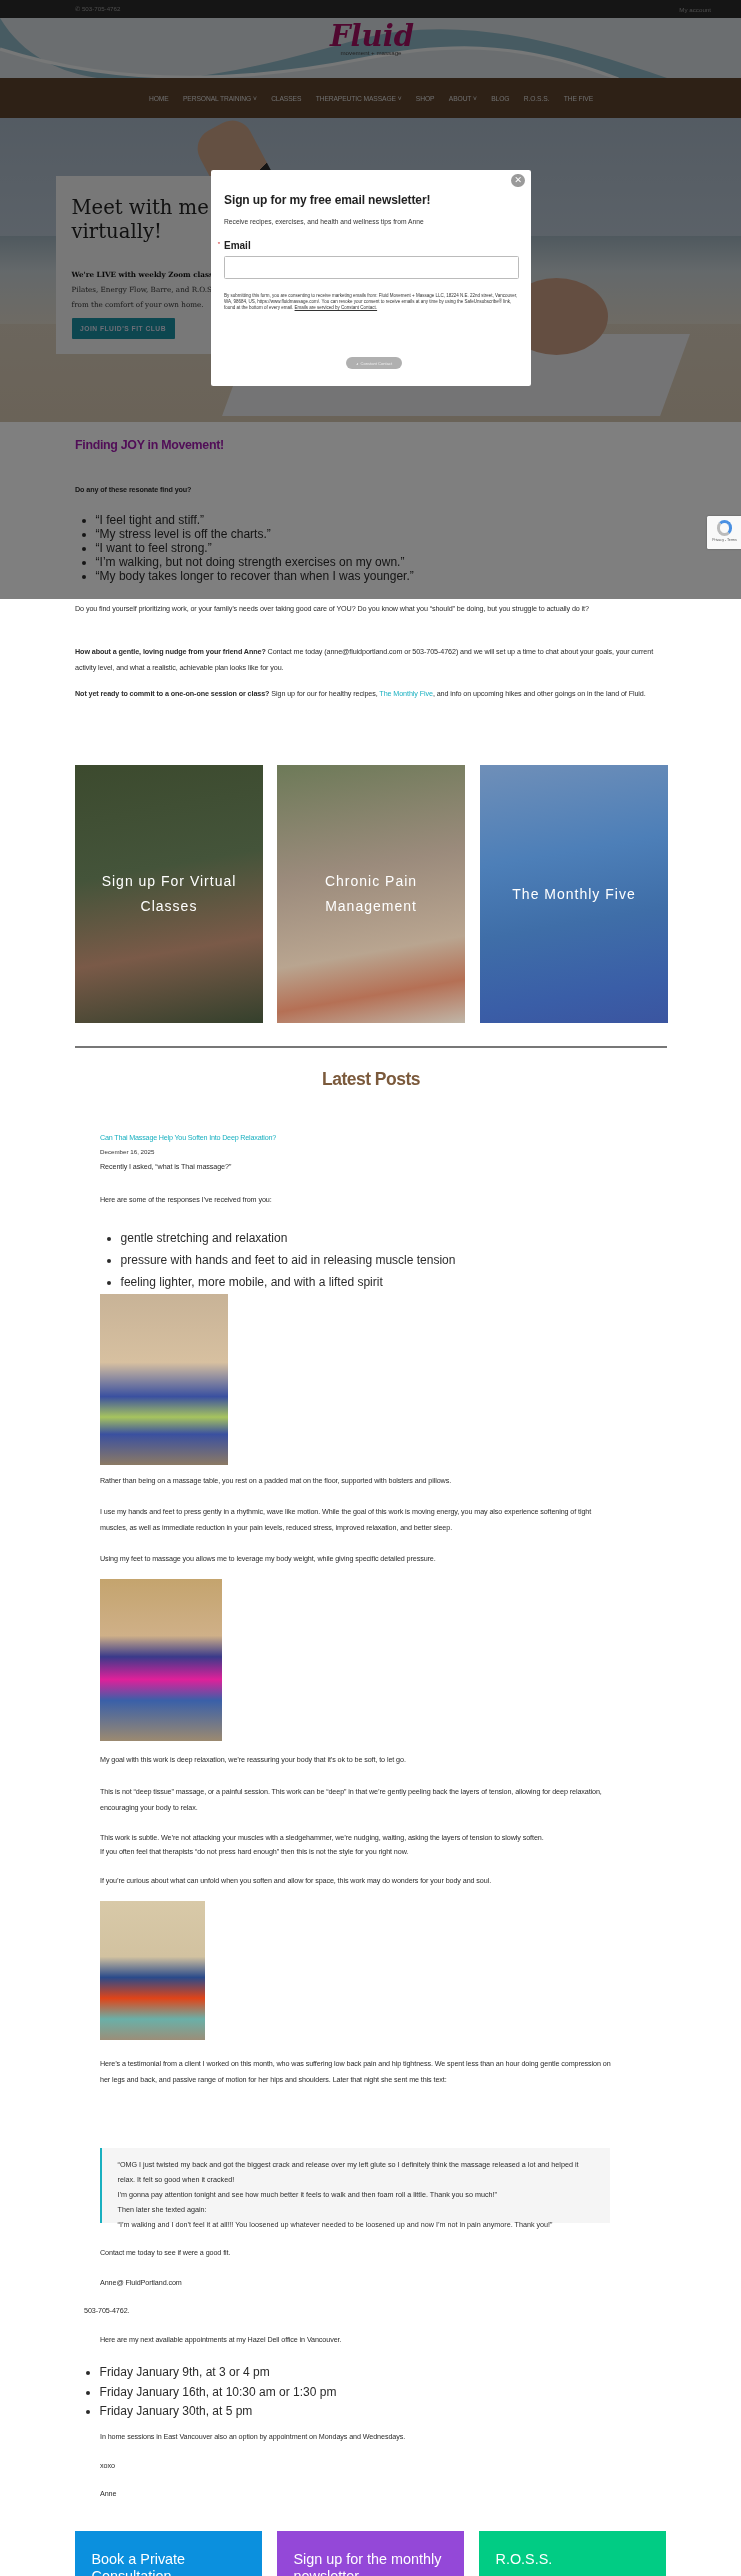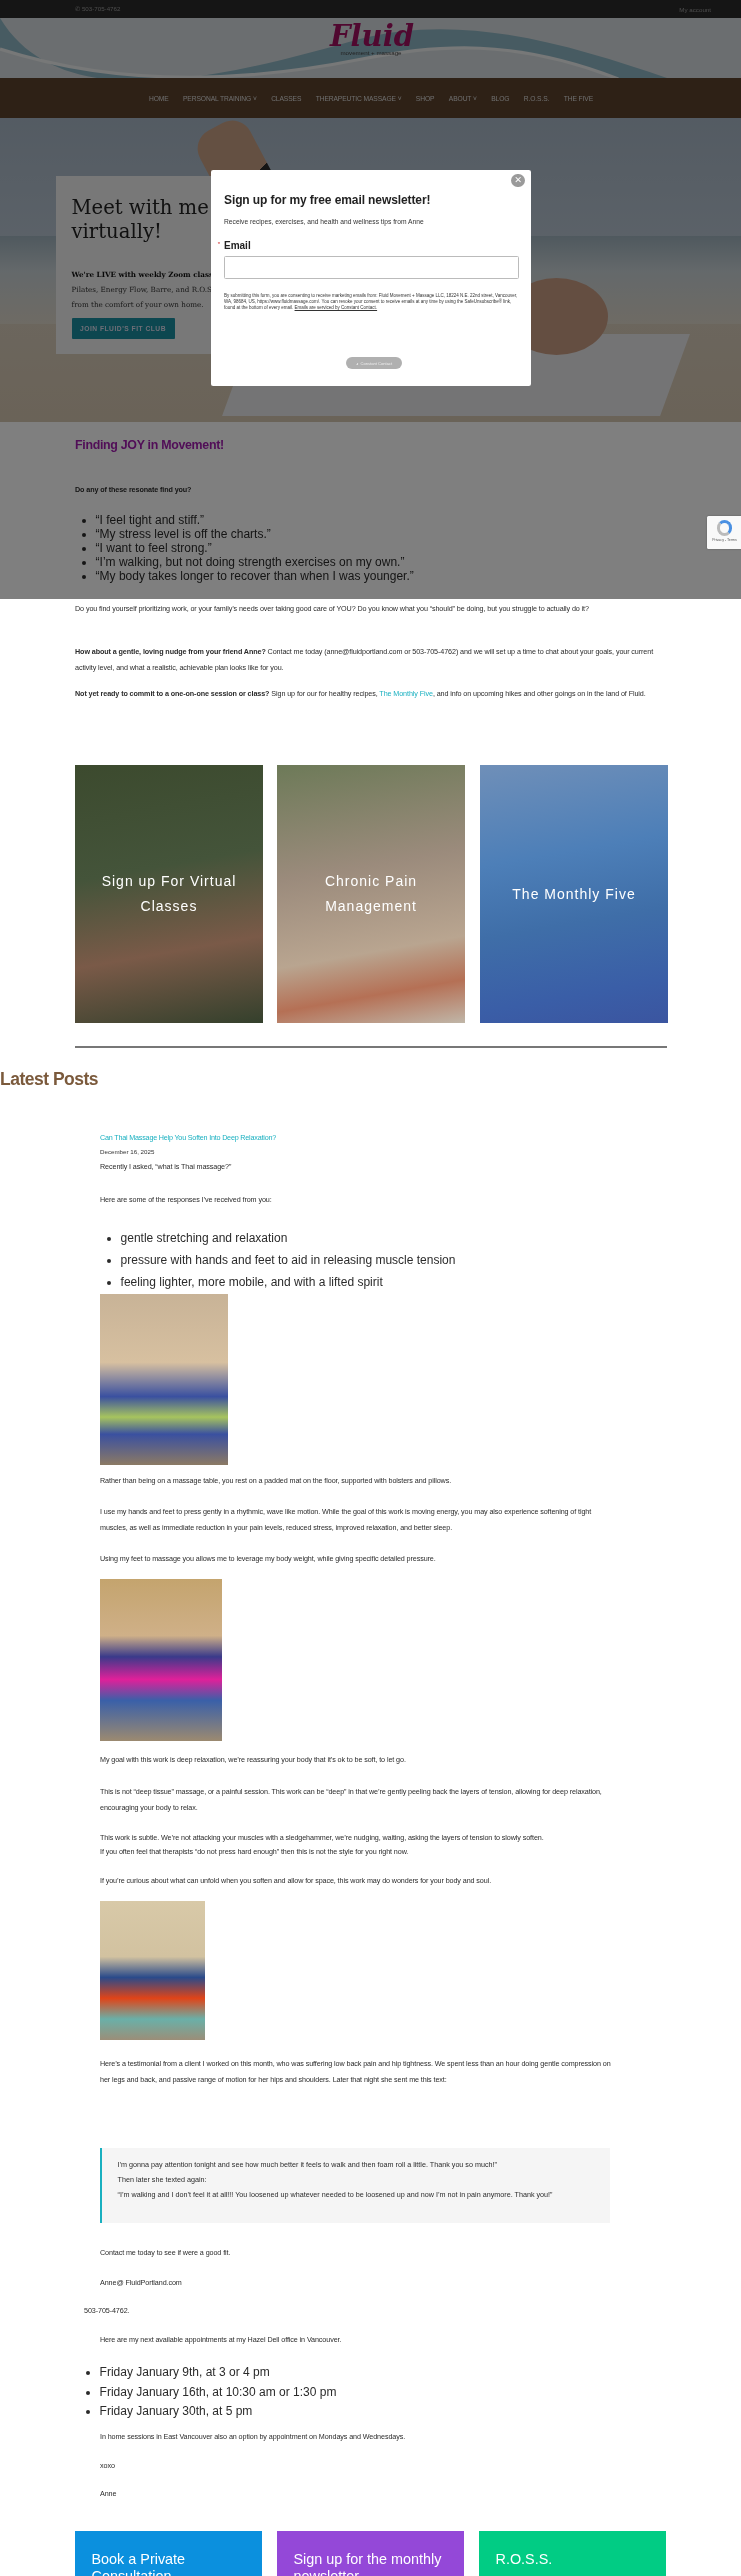--- a/index.html
+++ b/index.html
@@ -34,21 +34,21 @@
 .p b{font-weight:bold}
 .p a{color:#19b0c0;text-decoration:none}
 ul.bl{position:absolute;list-style:disc;font-size:12px;color:#2b2b2b}
 ul.bl li{margin-left:20.6px}
 
 .tile{position:absolute;top:765px;width:188px;height:258px;display:flex;align-items:center;justify-content:center;text-align:center;color:#fff;font-size:14px;letter-spacing:1px;line-height:25px;padding:0 15.5px}
 .t1{left:75px;background:linear-gradient(170deg,#3c4a2e,#44543a 40%,#7a5a48 70%,#34402c)}
 .t2{left:277px;background:linear-gradient(170deg,#6d7a58,#9b8b7c 40%,#b9a590 70%,#b57055 85%,#c0b6a8)}
 .t3{left:480px;background:linear-gradient(170deg,#6f8fb8,#4d7fb8 35%,#3f6ea8 60%,#3a5ea7 85%,#3b55a0)}
 .hr{position:absolute;left:75px;top:1046px;width:592px;height:2.1px;background:#777}
-h2.latest{position:absolute;left:0;width:742px;top:1069px;text-align:left;font-size:17.5px;color:#7b5a3c;font-weight:bold;letter-spacing:-0.5px}
+h2.latest{position:absolute;left:0;width:742px;top:1069px;text-align:center;font-size:17.5px;color:#7b5a3c;font-weight:bold;letter-spacing:-0.5px}
 .post-title{position:absolute;left:100px;top:1133px;font-size:7.2px;color:#19b0c0;letter-spacing:-0.2px}
 .post-date{position:absolute;left:100px;top:1148px;font-size:6.2px;color:#333}
 .photo{position:absolute;left:100px}
 .ph1{top:1294px;width:128px;height:171px;background:linear-gradient(180deg,#c8b397 0%,#d7c0a0 40%,#3a50a0 60%,#a7c45e 72%,#3a50a0 82%,#8c7a64 100%)}
 .ph2{top:1579px;width:122px;height:162px;background:linear-gradient(180deg,#c4a46e 0%,#cfb088 35%,#3a3a8a 48%,#e0209a 62%,#3a60a8 75%,#9c8a70 100%)}
 .ph3{top:1901px;width:105px;height:139px;background:linear-gradient(180deg,#d8c9a8 0%,#d2c2a0 40%,#2a4a8a 55%,#e04418 70%,#6ab0a8 85%,#9b8e78 100%)}
 blockquote{position:absolute;left:100px;top:2148px;width:510px;height:75px;background:#f5f5f5;border-left:2.1px solid #19b0c0;padding:9.3px 15.5px 0 15.5px;font-size:7.2px;line-height:15px;color:#2b2b2b}
 
 .card{position:absolute;top:2531px;width:187px;color:#fff;padding:19.6px 16.5px}
 .card h3{font-size:14.4px;font-weight:normal;line-height:17.5px;margin-bottom:12.4px}
@@ -159,20 +159,21 @@
 <div class="photo ph2"></div>
 <div class="p" style="left:100px;top:1752px;width:515px">My goal with this work is deep relaxation, we’re reassuring your body that it’s ok to be soft, to let go.</div>
 <div class="p" style="left:100px;top:1784px;width:515px">This is not “deep tissue” massage, or a painful session. This work can be “deep” in that we’re gently peeling back the layers of tension, allowing for deep relaxation, encouraging your body to relax.</div>
 <div class="p" style="left:100px;top:1831px;width:515px;line-height:14.4px">
   <span>This work is subtle. We’re not attacking your muscles with a sledgehammer, we’re nudging, waiting, asking the layers of tension to slowly soften.</span><br><span>If you often feel that therapists “do not press hard enough” then this is not the style for you right now.</span>
 </div>
 <div class="p" style="left:100px;top:1873px;width:515px">If you’re curious about what can unfold when you soften and allow for space, this work may do wonders for your body and soul.</div>
 <div class="photo ph3"></div>
 <div class="p" style="left:100px;top:2056px;width:515px">Here’s a testimonial from a client I worked on this month, who was suffering low back pain and hip tightness. We spent less than an hour doing gentle compression on her legs and back, and passive range of motion for her hips and shoulders. Later that night she sent me this text:</div>
 <blockquote>
+  <div>“OMG I just twisted my back and got the biggest crack and release over my left glute so I definitely think the massage released a lot and helped it relax. It felt so good when it cracked!</div>
   <div>I’m gonna pay attention tonight and see how much better it feels to walk and then foam roll a little. Thank you so much!”</div>
   <div>Then later she texted again:</div>
   <div>“I’m walking and I don’t feel it at all!!! You loosened up whatever needed to be loosened up and now I’m not in pain anymore. Thank you!”</div>
 </blockquote>
 <div class="p" style="left:100px;top:2245px">Contact me today to see if were a good fit.</div>
 <div class="p" style="left:100px;top:2275px">Anne@ FluidPortland.com</div>
 <div class="p" style="left:84px;top:2303px">503-705-4762.</div>
 <div class="p" style="left:100px;top:2332px">Here are my next available appointments at my Hazel Dell office in Vancouver.</div>
 <ul class="bl" style="left:79px;top:2363px;line-height:19.6px">
   <li>Friday January 9th, at 3 or 4 pm</li>

